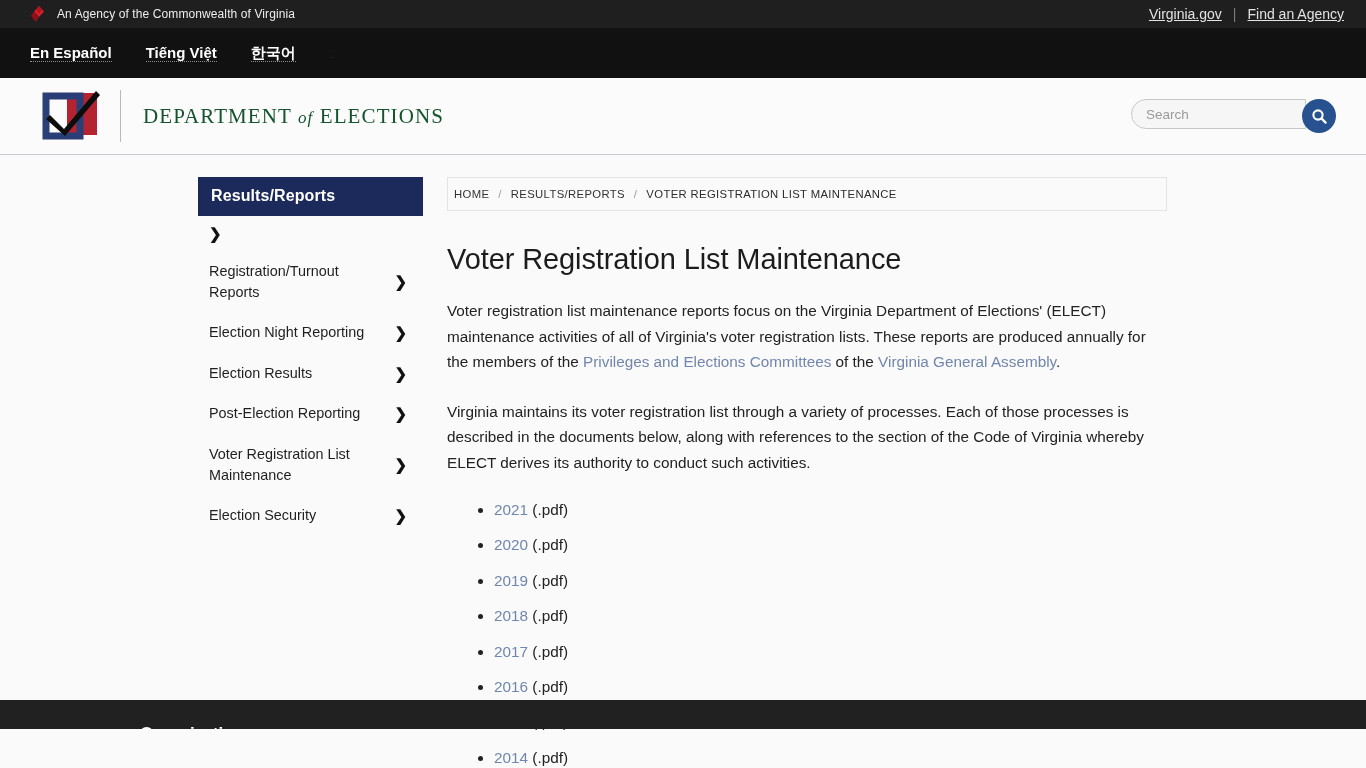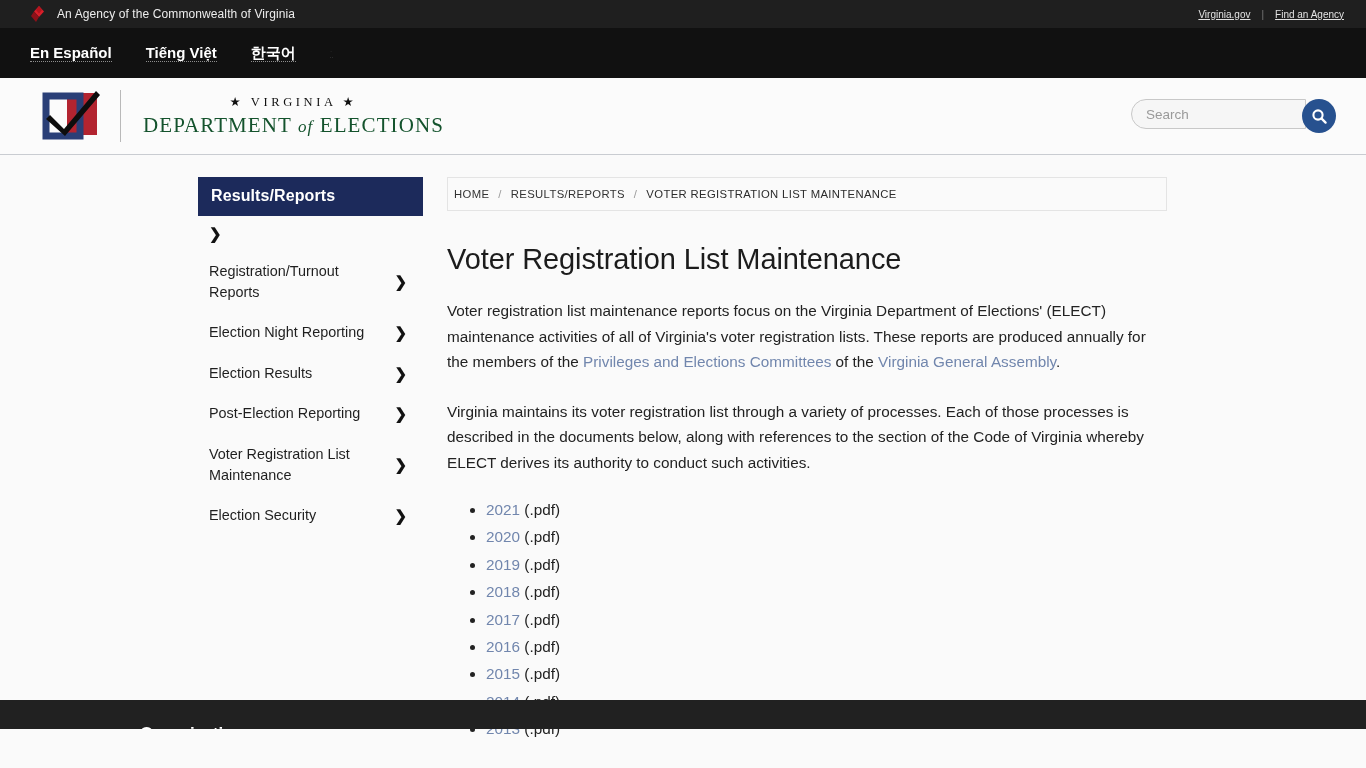--- a/index.html
+++ b/index.html
@@ -18,21 +18,21 @@
     display: flex;
     align-items: center;
     padding: 0 22px 0 30px;
     color: #e8e8e8;
     font-size: 12px;
     gap: 32px;
   }
   .va-banner-left { display: flex; align-items: center; gap: 9px; }
   .va-mark { width: 18px; height: 18px; position: relative; flex: 0 0 auto; }
   .va-banner-text { font-size: 12px; color: #ededed; letter-spacing: .1px; }
-  .va-banner-right { margin-left: auto; display: flex; align-items: center; gap: 11px; font-size: 10px; }
+  .va-banner-right { margin-left: auto; display: flex; align-items: center; gap: 11px; font-size: 14px; }
   .va-banner-right a { color: #e2e2e2; text-decoration: underline; }
   .va-sep { color: #7a7a7a; }
 
   
   .lang-bar {
     height: 50px;
     background: #111111;
     display: flex;
     align-items: center;
     padding: 16px 30px;
@@ -155,21 +155,21 @@
     margin: 0 0 24px 0;
     max-width: 722px;
   }
   p.para a { color: #7186ad; text-decoration: none; }
 
   ul.pdf-list { margin: 0; padding-left: 34px; list-style: disc; }
   ul.pdf-list li {
     font-size: 15.3px;
     line-height: 22.4px;
     color: #222;
-    margin: 5px;
+    margin: 13px;
   }
   ul.pdf-list li a { color: #7186ad; text-decoration: none; }
 
   
   .footer {
     background: #212121;
     height: 29px;
     padding: 24px 0 0 140px;
     position: relative;
     overflow: hidden;
@@ -222,21 +222,20 @@
   <div class="brand">
     <span class="logo-mark">
       <svg width="70" height="55" viewBox="0 0 70 55">
         <rect x="29" y="4" width="30" height="42" fill="#b32430"></rect>
         <rect x="8" y="7" width="34" height="40" fill="none" stroke="#2a3f77" stroke-width="7"></rect>
         <path d="M12 26 L26 40 L58 2 L62 6 L27 47 L8 30 Z" fill="#0d0d0d"></path>
       </svg>
     </span>
     <span class="logo-divider"></span>
     <span class="wordmark">
-      <span class="wm-top">★ VIRGINIA ★</span>
       <span class="wm-main"><span>DEPARTMENT</span> <span class="of">of</span> <span>ELECTIONS</span></span>
     </span>
   </div>
 
   <div class="search-wrap">
     <input class="search-input" type="text" placeholder="Search" style="">
     <button class="search-btn">
       <svg width="17" height="17" viewBox="0 0 17 17">
         <circle cx="7" cy="7" r="4.6" fill="none" stroke="#ffffff" stroke-width="2.1"></circle>
         <line x1="10.4" y1="10.4" x2="14.6" y2="14.6" stroke="#ffffff" stroke-width="2.3" stroke-linecap="round"></line>

